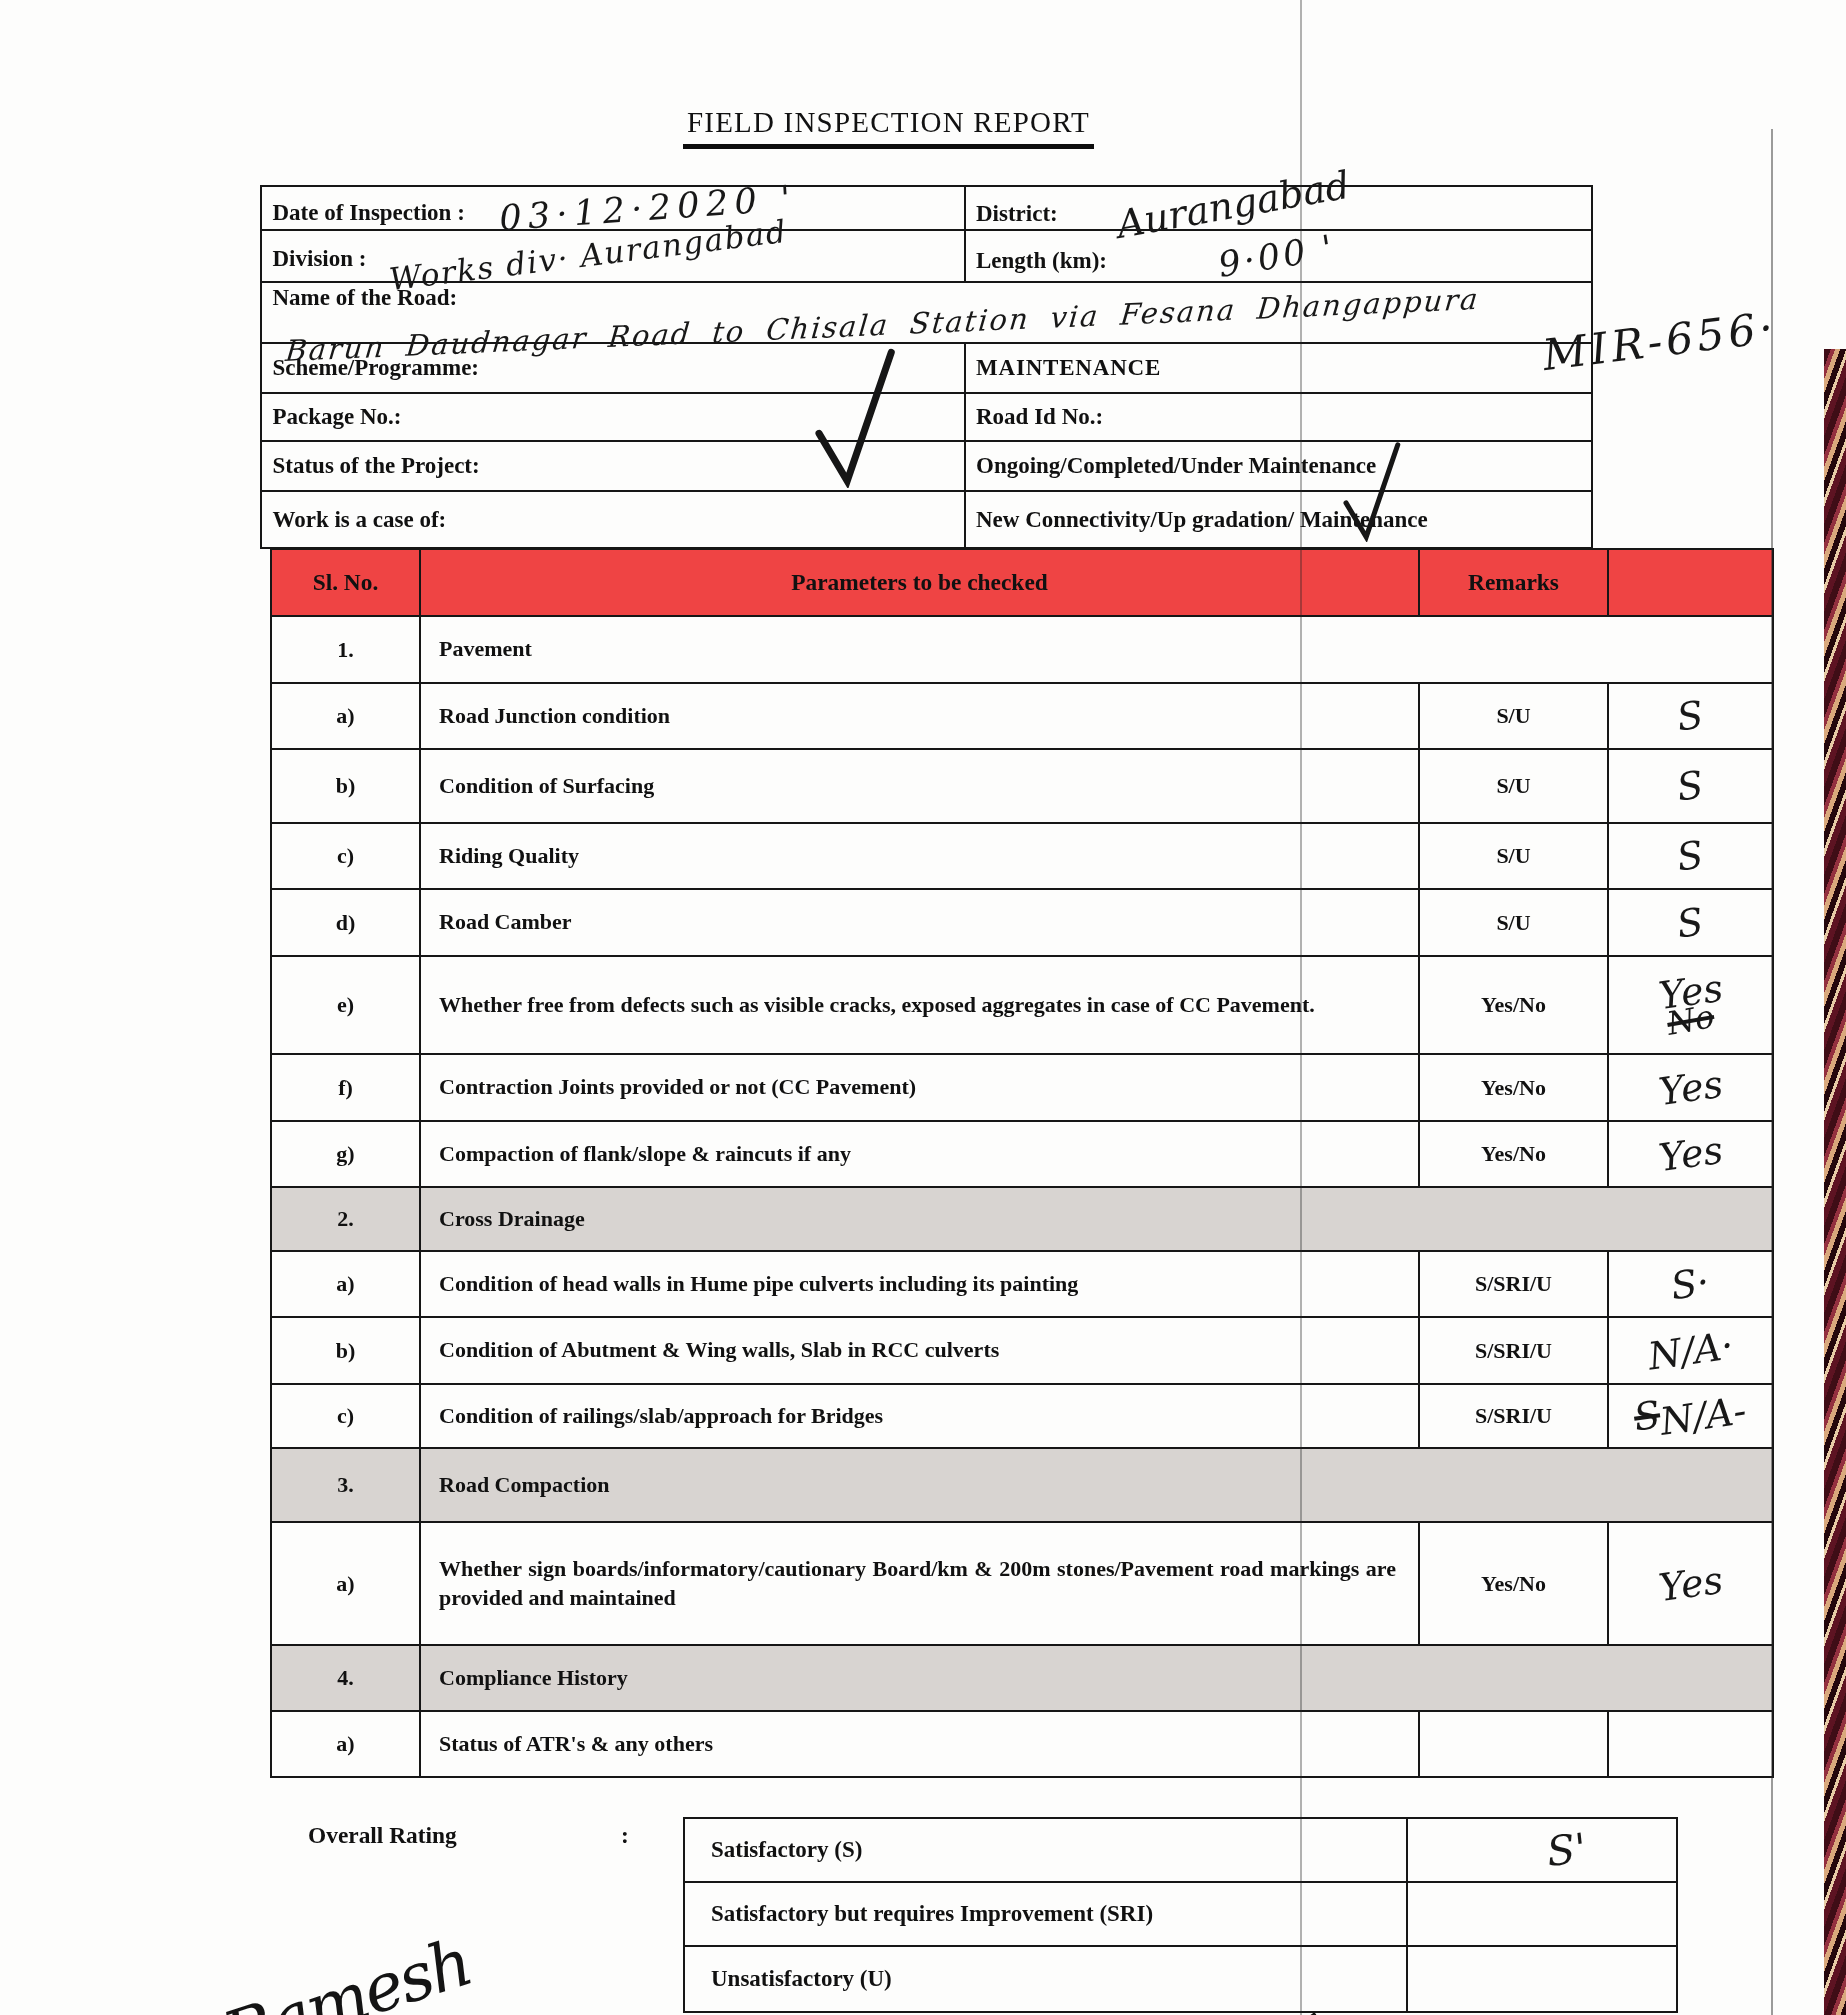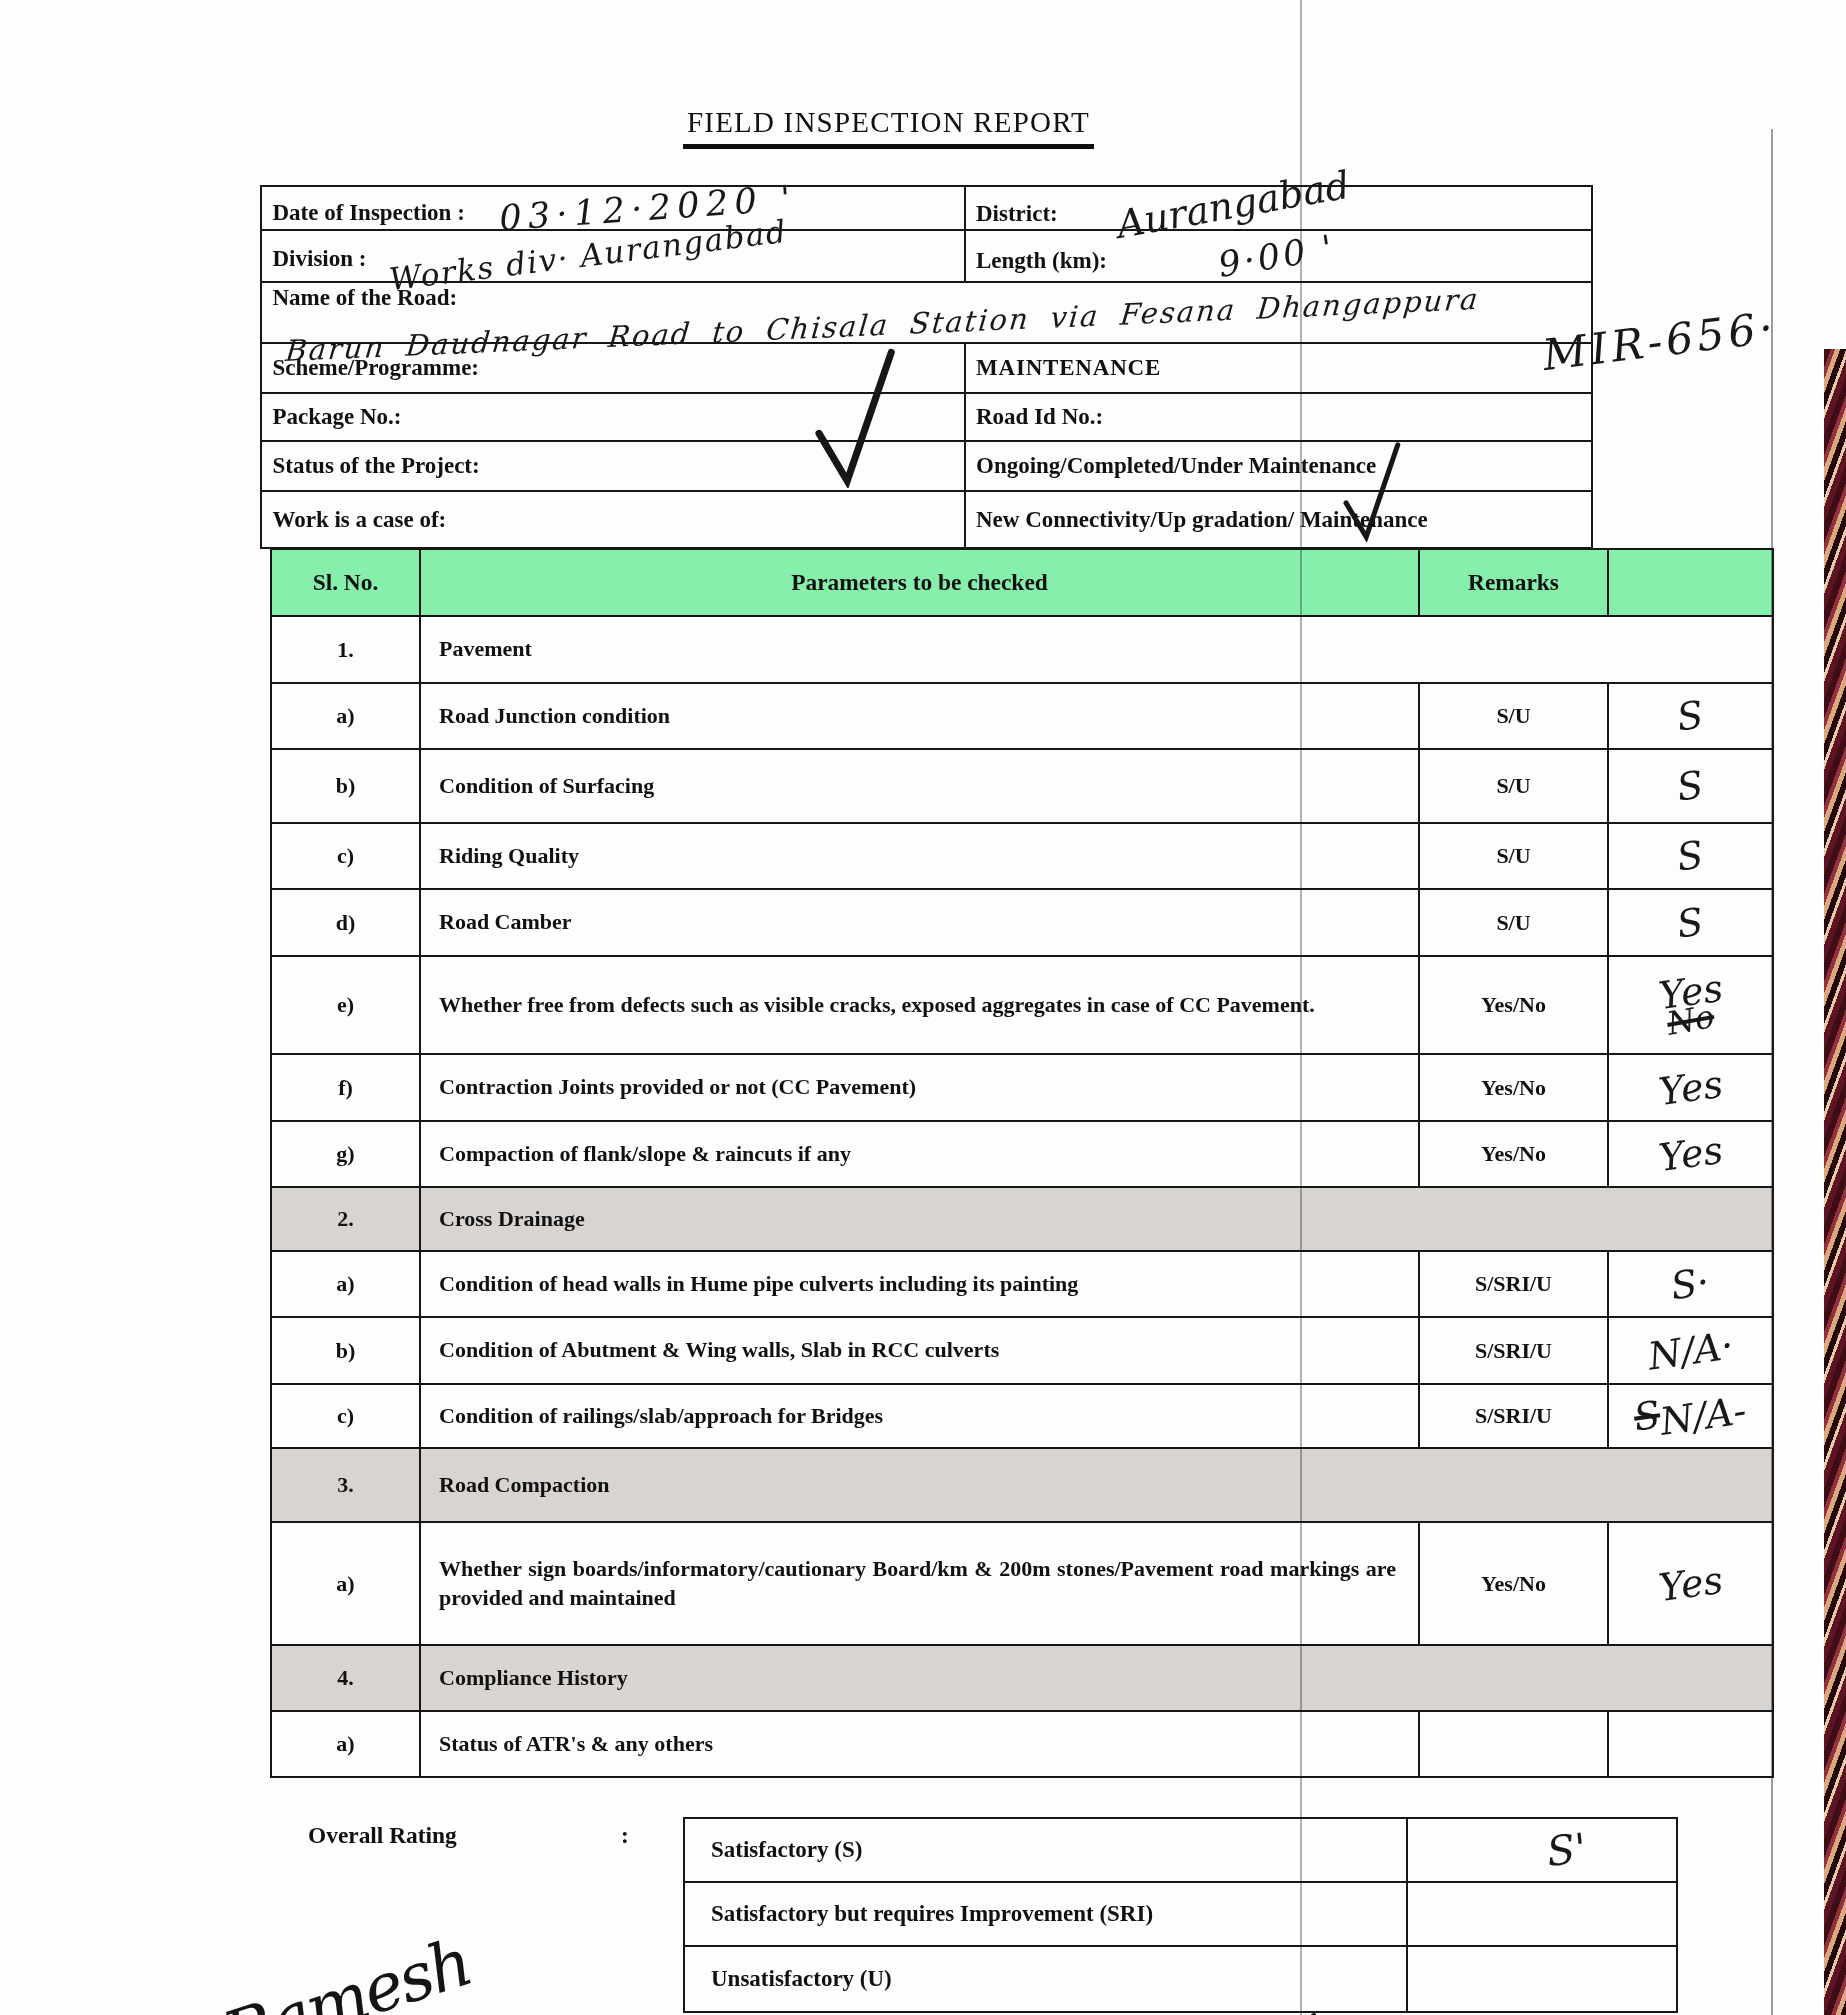--- a/index.html
+++ b/index.html
@@ -29,21 +29,21 @@
              transform:rotate(-7deg);white-space:nowrap;z-index:3;}
 
   
   .check-table{position:absolute;left:270px;top:548px;width:1503px;border-collapse:collapse;table-layout:fixed;}
   .check-table td{border:2.4px solid #161616;font-size:22px;font-weight:700;vertical-align:middle;}
   .check-table .sl{text-align:center;}
   .check-table .param{padding:4px 22px 4px 18px;line-height:1.28;}
   .check-table .opts{text-align:center;}
   .check-table .hwcell{text-align:center;overflow:visible;}
   .check-table tr.shaded td{background:#d8d4d1;}
-  .check-table thead td{background:#86efac;text-align:center;font-size:23.4px;}
+  .check-table thead td{background:#ef4444;text-align:center;font-size:23.4px;}
   .rmk{font-size:38px;transform:rotate(-8deg);}
   .rmk-sm{font-size:32px;transform:rotate(-10deg);margin-top:-7.3px;}
   .struck{text-decoration:line-through;text-decoration-thickness:3.6px;}
 
   
   .rating-label{position:absolute;left:308px;top:1822px;font-size:23.4px;font-weight:700;}
   .rating-colon{position:absolute;left:621px;top:1822px;font-size:23.4px;font-weight:700;}
   .rating-table{position:absolute;left:683px;top:1817px;width:993px;border-collapse:collapse;table-layout:fixed;}
   .rating-table td{border:2.8px solid #161616;font-size:23px;font-weight:700;padding-left:26px;vertical-align:middle;}
   .rate-s{font-size:41px;transform:rotate(-6deg);margin-left:24px;}

